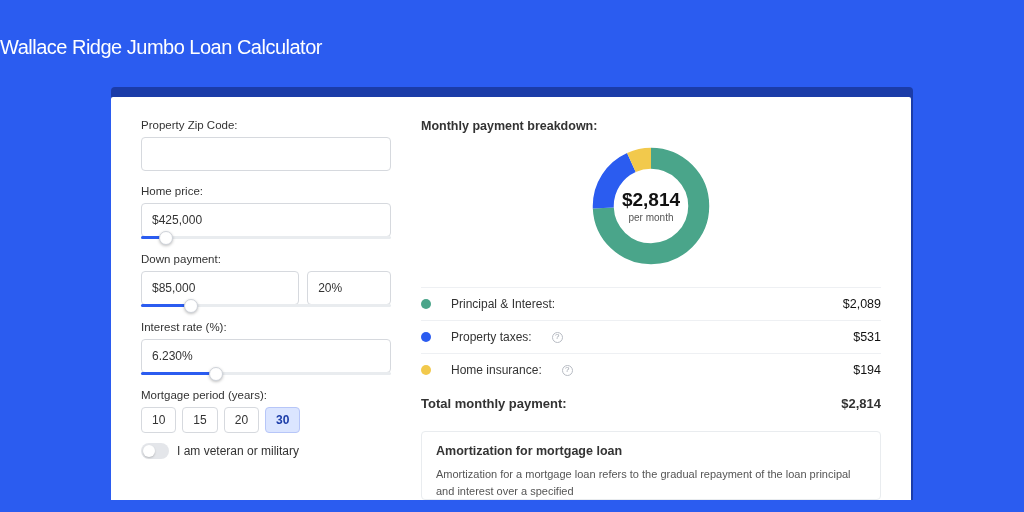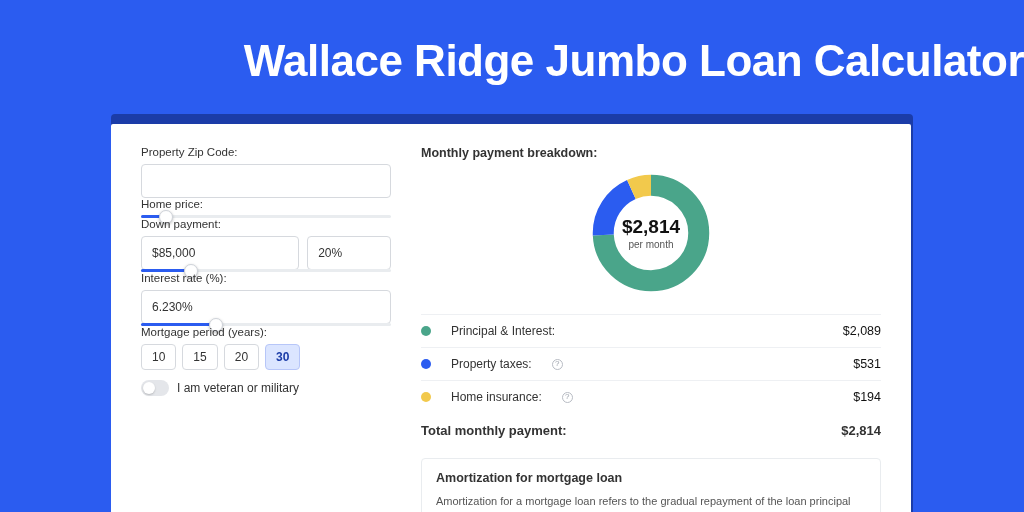--- a/index.html
+++ b/index.html
@@ -5,23 +5,23 @@
   * { box-sizing: border-box; margin: 0; padding: 0; }
   body {
     width: 1024px;
     height: 512px;
     background: #2b5cf0;
     font-family: -apple-system, BlinkMacSystemFont, "Segoe UI", Helvetica, Arial, sans-serif;
     overflow: hidden;
   }
   .page-title {
     color: #fff;
-    font-size: 44px;
-    font-weight: 700;
-    text-align: right;
+    font-size: 20px;
+    font-weight: 400;
+    text-align: left;
     padding: 36px 0 28px 0;
     letter-spacing: -0.5px;
   }
   .card-wrap {
     display: flex;
     justify-content: center;
   }
   .card-shadow {
     background: #1b3ca8;
     padding: 10px 10px 0 0;
@@ -44,21 +44,21 @@
   .field-label { font-size: 11.5px; color: #333; margin-bottom: 6px; display:block;}
   .text-input {
     width: 100%;
     border: 1px solid #d6d9de;
     border-radius: 4px;
     padding: 9px 10px;
     font-size: 12px;
     color: #333;
     background:#fff;
   }
-  .field-block { position:relative; }
+  .field-block { margin-bottom: 14px; position:relative; }
   .dp-row { display:flex; gap:8px; }
   .dp-row .text-input:first-child { flex: 2.2; }
   .dp-row .text-input:last-child { flex: 1; }
 
   .slider-track {
     height: 3px;
     background: #e9ecef;
     position: relative;
     margin-top: -1px;
     border-radius: 2px;
@@ -140,20 +140,21 @@
 
     <div class="left">
 
       <div class="field-block">
         <label class="field-label">Property Zip Code:</label>
         <input class="text-input" type="text" value="" style="">
       </div>
 
       <div class="field-block">
         <label class="field-label">Home price:</label>
+        <input class="text-input" type="text" value="$425,000" style="">
         <div class="slider-track">
           <div class="slider-fill" style="width:10%"></div>
           <div class="slider-thumb" style="left:10%"></div>
         </div>
       </div>
 
       <div class="field-block">
         <label class="field-label">Down payment:</label>
         <div class="dp-row">
           <input class="text-input" type="text" value="$85,000" style="">

